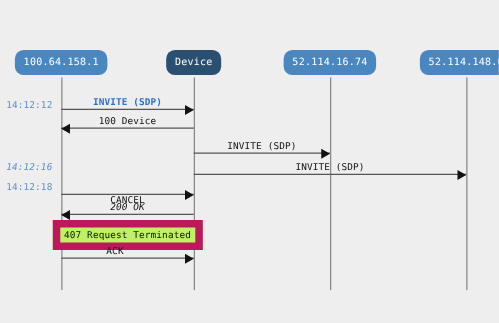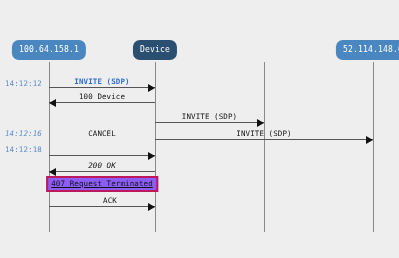--- a/index.html
+++ b/index.html
@@ -68,65 +68,65 @@
     line-height: 1;
     color: #111111;
     white-space: nowrap;
     letter-spacing: 0.1px;
   }
   .msg-label.highlight {
     color: #2f6fd0;
     font-weight: bold;
   }
   .msg-label.boxed {
-    background: #8b5cf6;
-    border: 2px solid #be185d;
+    background: #bef264;
+    border: 6px solid #be185d;
     padding: 2px 3px;
-    text-decoration: underline;
   }
   .timestamp {
     position: absolute;
     font-size: 7.5px;
     line-height: 1;
     color: #5b8fc9;
     white-space: nowrap;
     letter-spacing: 0.1px;
   }
 </style>
 </head>
 <body>
 
 <div id="diagram">
     <div class="lifeline" style="left: 49px; top: 62px; height: 170px;"></div>
     <div class="lifeline" style="left: 155px; top: 62px; height: 170px;"></div>
     <div class="lifeline" style="left: 264px; top: 62px; height: 170px;"></div>
     <div class="lifeline" style="left: 373px; top: 62px; height: 170px;"></div>
     <div class="node" style="left: 49px; top: 40px;"><span>100.64.158.1</span></div>
     <div class="node dark" style="left: 155px; top: 40px;"><span>Device</span></div>
+    <div class="node" style="left: 264px; top: 40px;"><span>52.114.16.74</span></div>
     <div class="node" style="left: 373px; top: 40px;"><span>52.114.148.0</span></div>
     <div class="timestamp" style="left: 5px; top: 80px; text-align: center;">14:12:12</div>
     <div class="timestamp" style="left: 5px; top: 130px; font-style: italic;">14:12:16</div>
     <div class="timestamp" style="left: 5px; top: 146px;">14:12:18</div>
     <div class="msg-line" style="left: 49px; top: 87px; width: 106px;"></div>
     <div class="arrowhead right" style="top: 83.5px; left: 148px;"></div>
     <div class="msg-label highlight" style="left: 102px; top: 78px;">INVITE (SDP)</div>
     <div class="msg-line" style="left: 49px; top: 102px; width: 106px;"></div>
     <div class="arrowhead left" style="top: 98.5px; left: 49px;"></div>
     <div class="msg-label" style="left: 102px; top: 93px;">100 Device</div>
     <div class="msg-line" style="left: 155px; top: 122px; width: 109px;"></div>
     <div class="arrowhead right" style="top: 118.5px; left: 257px;"></div>
     <div class="msg-label" style="left: 209.5px; top: 113px;">INVITE (SDP)</div>
     <div class="msg-line" style="left: 155px; top: 139px; width: 218px;"></div>
     <div class="arrowhead right" style="top: 135.5px; left: 366px;"></div>
     <div class="msg-label" style="left: 264px; top: 130px;">INVITE (SDP)</div>
     <div class="msg-line" style="left: 49px; top: 155px; width: 106px;"></div>
     <div class="arrowhead right" style="top: 151.5px; left: 148px;"></div>
-    <div class="msg-label" style="left: 102px; top: 130px;">CANCEL</div>
+    <div class="msg-label" style="left: 102px; top: 156px;">CANCEL</div>
     <div class="msg-line" style="left: 49px; top: 171px; width: 106px;"></div>
     <div class="arrowhead left" style="top: 167.5px; left: 49px;"></div>
     <div class="msg-label" style="left: 102px; top: 162px; font-style: italic;">200 OK</div>
     <div class="msg-line" style="left: 49px; top: 187px; width: 106px;"></div>
     <div class="arrowhead left" style="top: 183.5px; left: 49px;"></div>
     <div class="msg-label boxed" style="left: 102px; top: 176px;">407 Request Terminated</div>
     <div class="msg-line" style="left: 49px; top: 206px; width: 106px;"></div>
     <div class="arrowhead right" style="top: 202.5px; left: 148px;"></div>
-    <div class="msg-label" style="left: 110px; top: 197px;">ACK</div>
+    <div class="msg-label" style="left: 92px; top: 197px;">ACK</div>
   </div>
 
 </body></html>

